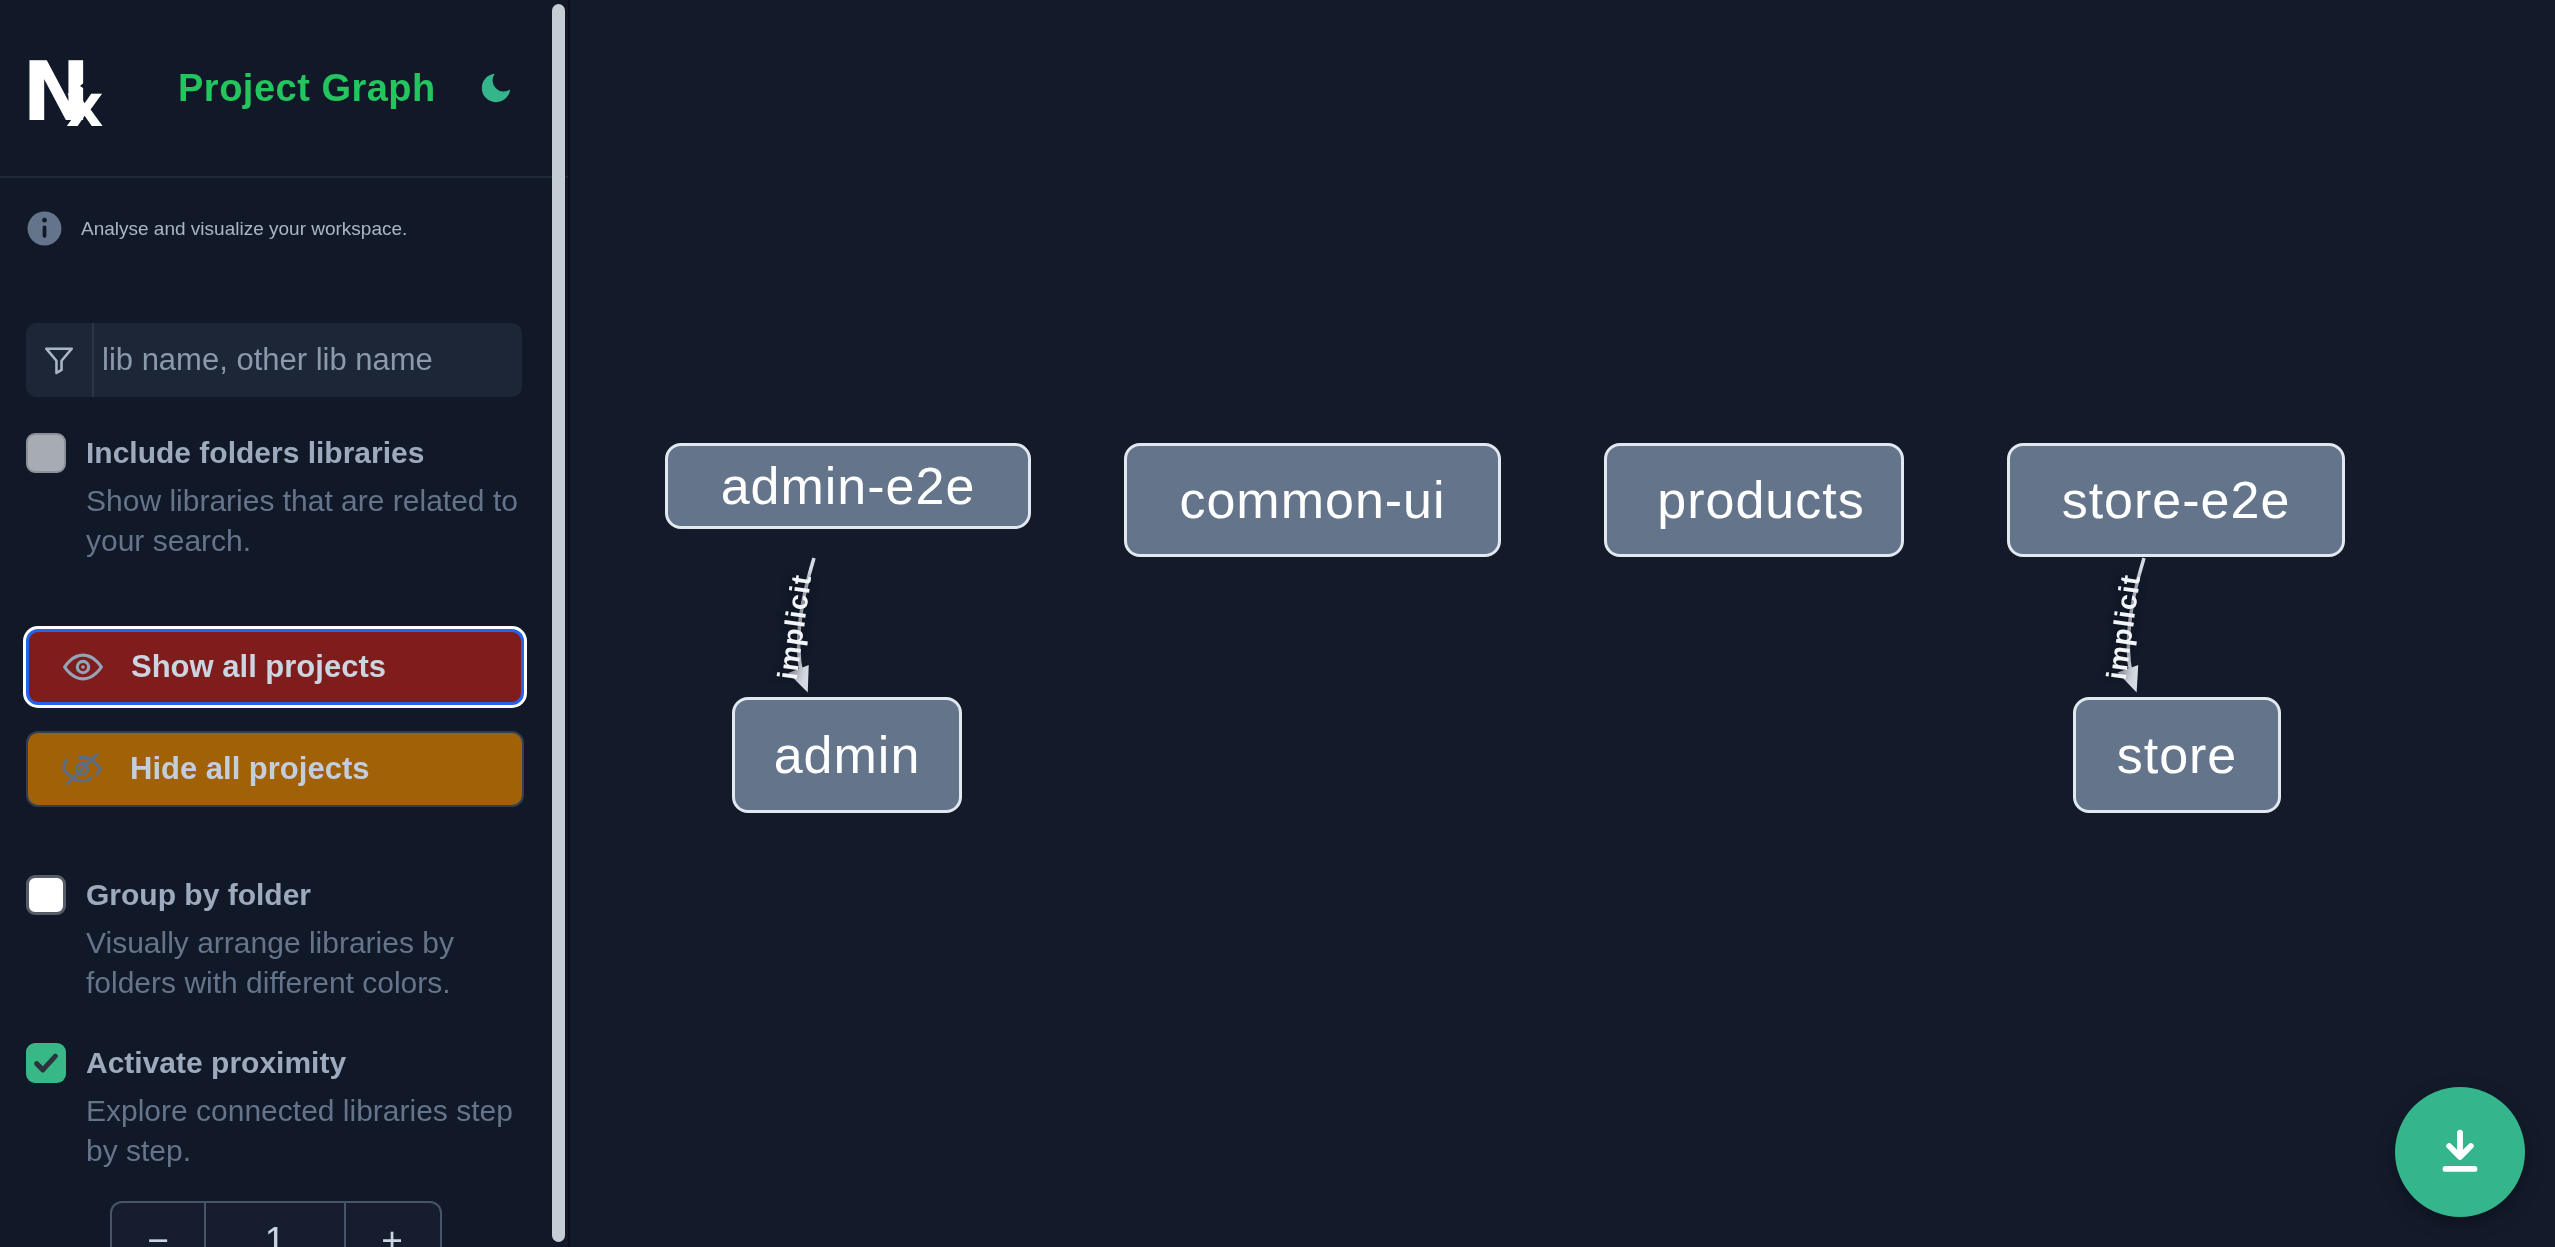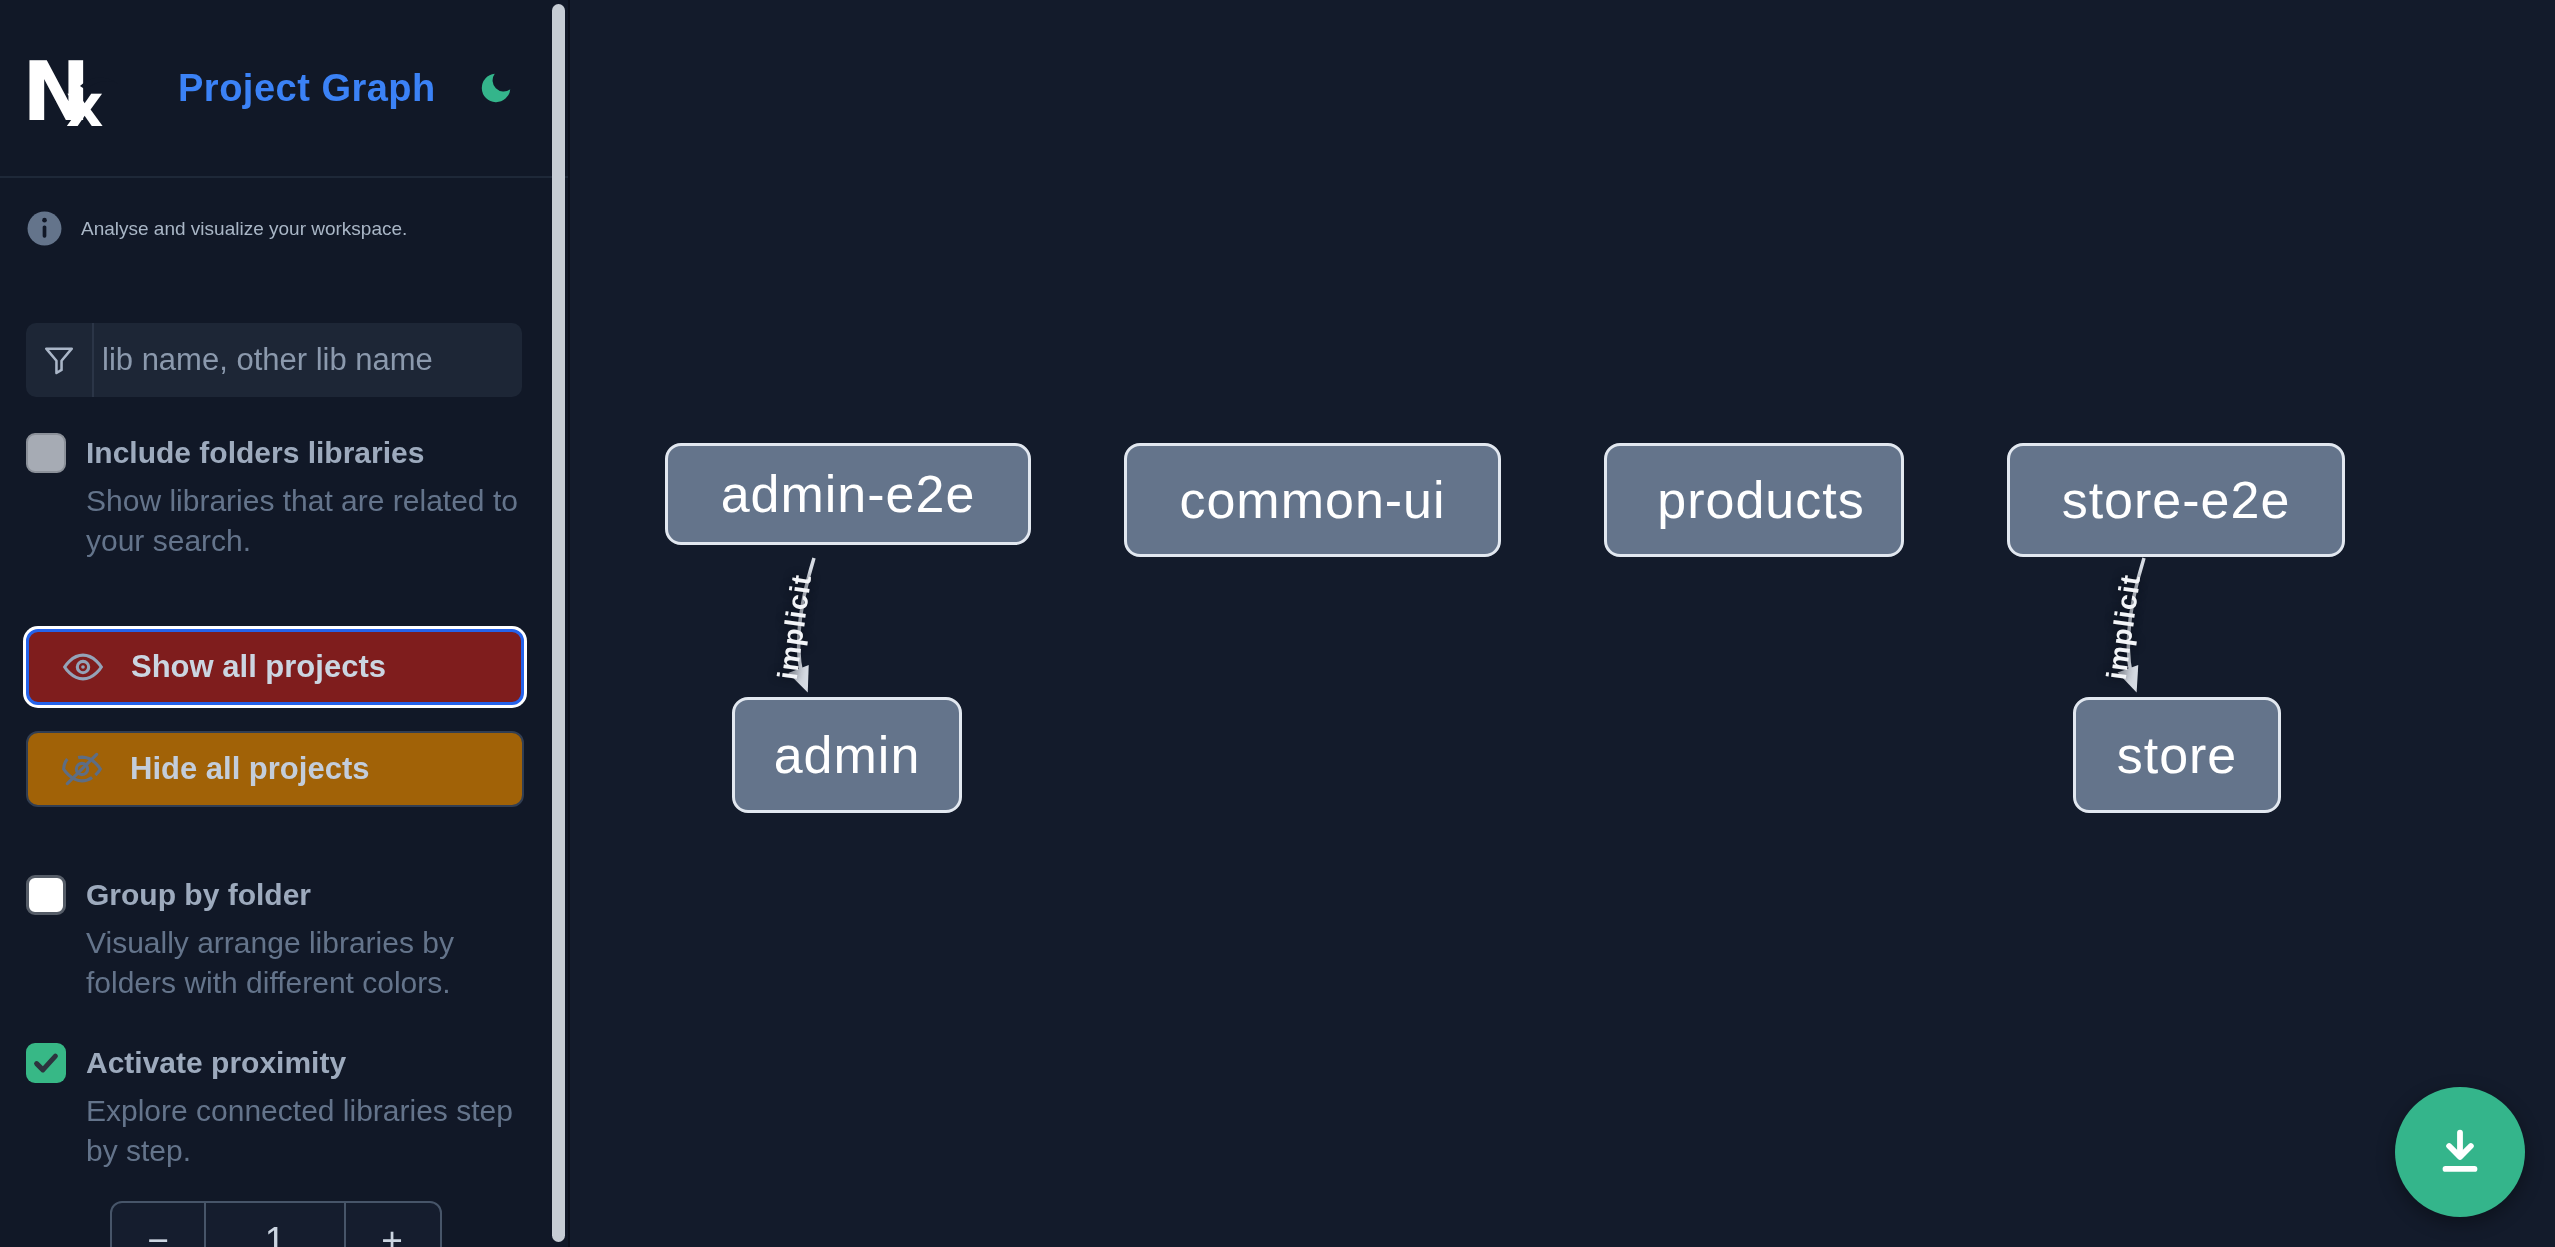--- a/index.html
+++ b/index.html
@@ -18,21 +18,21 @@
   .sb-scrollbar {
     position:absolute; top:4px; right:3px; width:13px; height:1238px;
     background:#c6ccd4; border-radius:7px;
   }
   .sb-header {
     display:flex; align-items:center; height:178px;
     padding:0 52px 0 28px; border-bottom:2px solid #1e2838;
   }
   .nx-logo { width:92px; height:80px; flex:0 0 92px; }
   .app-title {
-    margin-left:58px; font-size:38px; font-weight:600; color:#3b82f6;
+    margin-left:58px; font-size:38px; font-weight:600; color:#22c55e;
     letter-spacing:.5px; white-space:nowrap;
   }
   .theme-btn {
     margin-left:auto; background:none; border:none; cursor:pointer;
     width:40px; height:40px; display:flex; align-items:center; justify-content:center;
   }
   .sb-body { padding:0 30px 0 26px; }
   .tagline { display:flex; align-items:center; gap:18px; margin-top:32px; }
   .tagline .txt { font-size:19px; color:#a9b6c6; }
   .search-box {
@@ -86,21 +86,21 @@
 
   
   .canvas { position:relative; flex:1; height:1247px; background:#131b2b; }
   .edges { position:absolute; inset:0; pointer-events:none; }
   .gnode {
     position:absolute; display:flex; align-items:center; justify-content:center;
     background:#64748b; border:3px solid #e2e8f0; border-radius:16px;
     color:#ffffff; font-size:52px; letter-spacing:1px; cursor:pointer;
     font-weight:400;
   }
-  .n-admin-e2e { left:95px;  top:443px; width:366px; height:102px; }
+  .n-admin-e2e { left:95px;  top:443px; width:366px; height:86px; }
   .n-common-ui { left:554px; top:443px; width:377px; height:114px; }
   .n-products  { left:1034px;top:443px; width:300px; height:114px;padding-left:14px; }
   .n-store-e2e { left:1437px;top:443px; width:338px; height:114px; }
   .n-admin     { left:162px; top:697px; width:230px; height:116px; }
   .n-store     { left:1503px;top:697px; width:208px; height:116px; }
   .edge-label {
     position:absolute; color:#f3f5f8; font-size:28px; font-weight:600;
     transform:translate(-50%,-50%) rotate(-82deg); letter-spacing:1px;
     text-shadow:0 0 8px rgba(10,14,24,.9); white-space:nowrap;
   }

